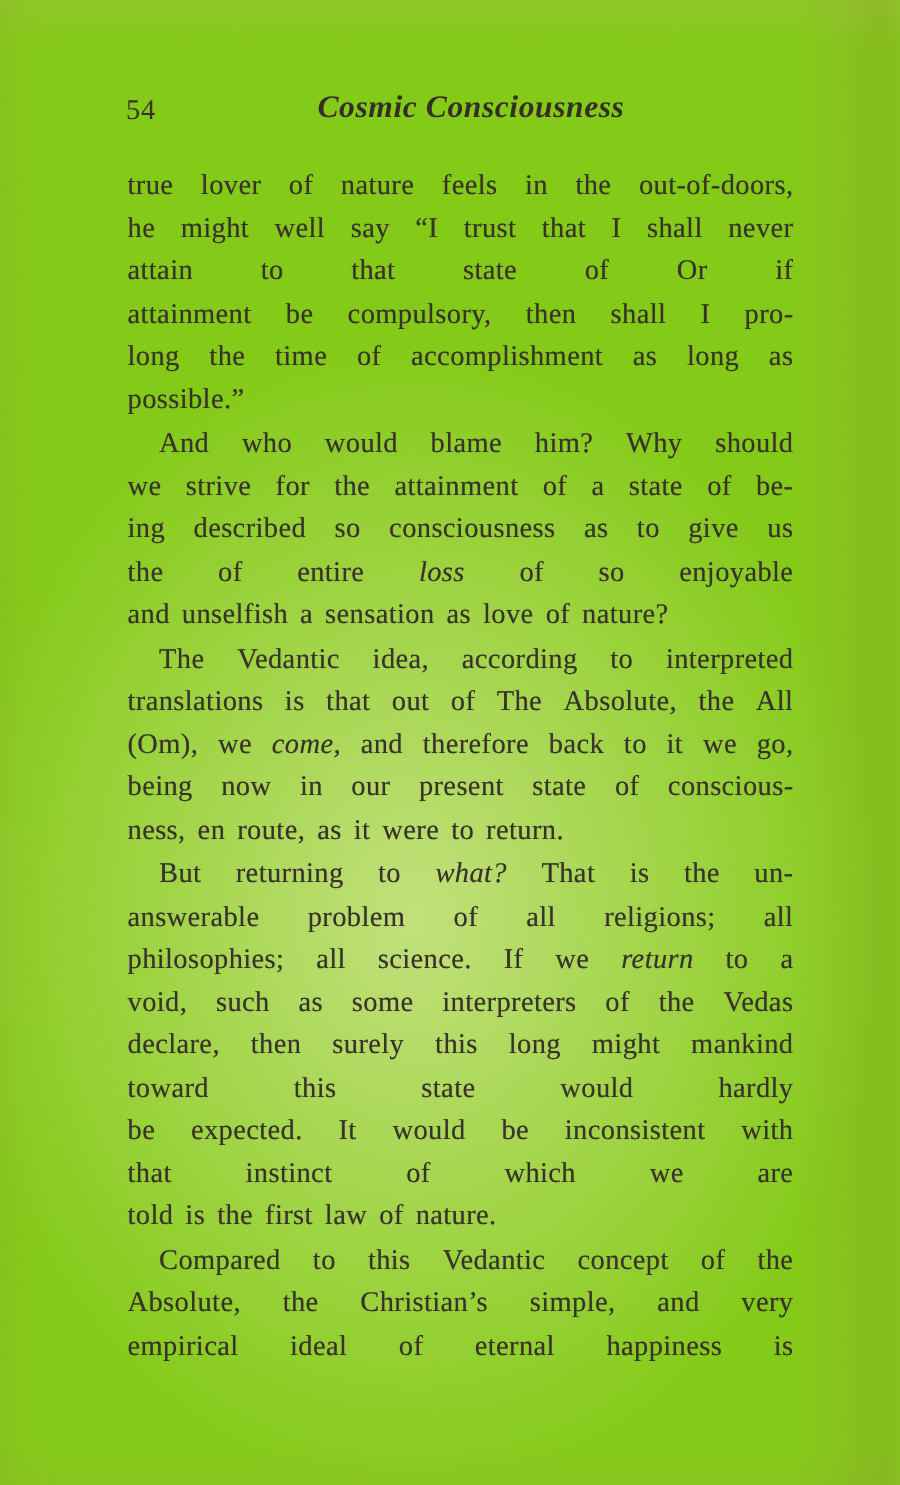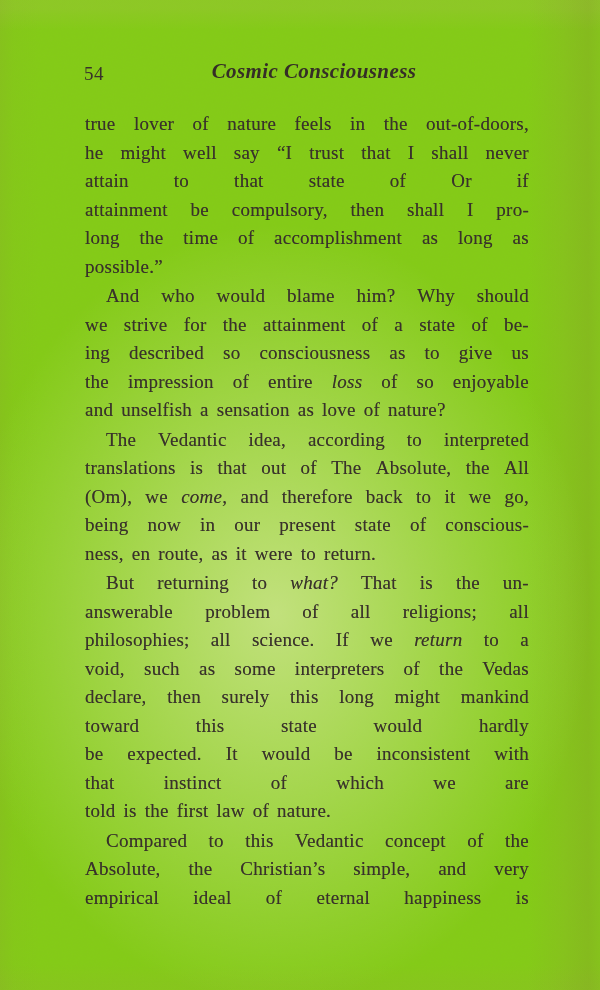--- a/index.html
+++ b/index.html
@@ -153,21 +153,20 @@
           <span>described</span>
           <span>so</span>
           <span>consciousness</span>
           <span>as</span>
           <span>to</span>
           <span>give</span>
           <span>us</span>
         </div>
         <div class="line just">
           <span>the</span>
-          <span>impression</span>
           <span>of</span>
           <span>entire</span>
           <span class="it">loss</span>
           <span>of</span>
           <span>so</span>
           <span>enjoyable</span>
         </div>
         <div class="line"><span>and</span> <span>unselfish</span> <span>a</span> <span>sensation</span> <span>as</span> <span>love</span> <span>of</span> <span>nature?</span></div>
       </div>
       <div class="paragraph">

